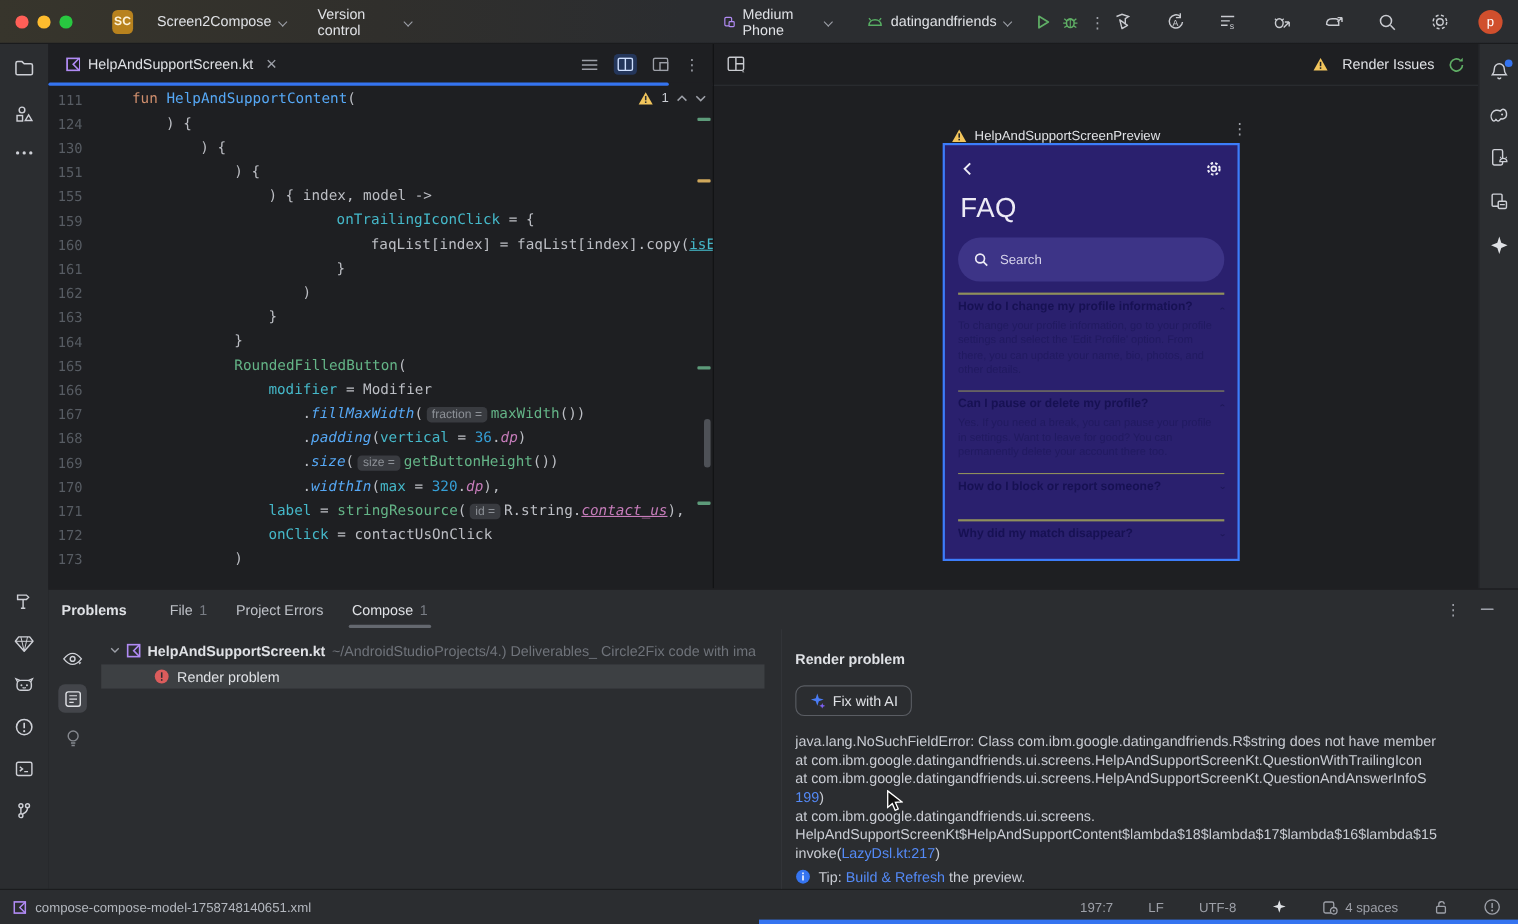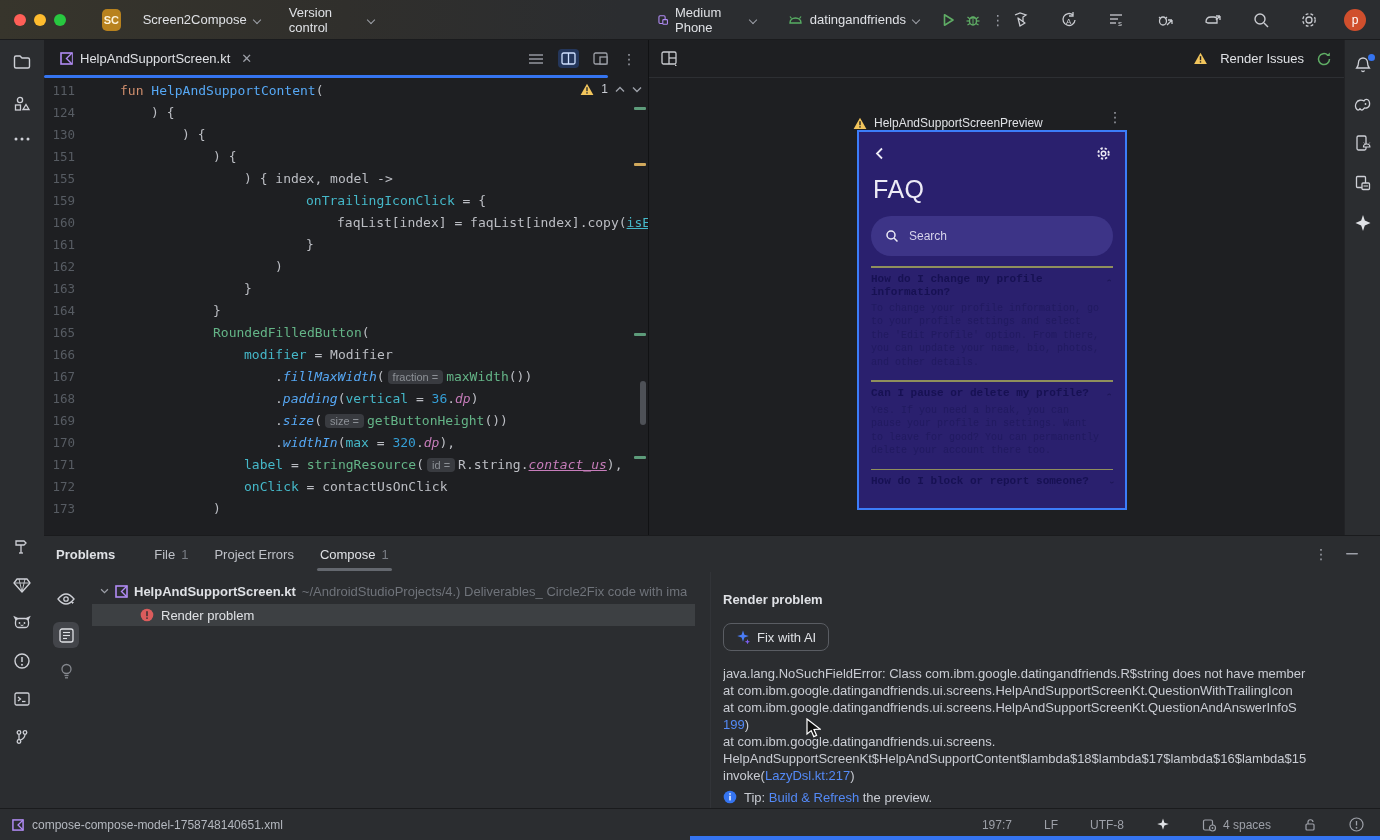--- a/index.html
+++ b/index.html
@@ -48,27 +48,27 @@
   .hint { background:#393b40; color:#8c9096; border-radius:4px; padding:1px 5px; font-size:11px; margin:0 3px; font-family:"Liberation Sans",sans-serif; }
   .inspect { position:absolute; top:4px; right:6px; display:flex; align-items:center; gap:7px; font-size:12px; color:#c9ccd3; font-family:"Liberation Sans",sans-serif; }
   .marker { position:absolute; right:2px; width:12px; height:2.5px; border-radius:1px; }
   .scroll-thumb { position:absolute; right:2px; width:6px; height:44px; background:#4e5157; border-radius:3px; }
 
   
   .preview-col { width:696px; display:flex; flex-direction:column; background:#1e1f22; border-left:1px solid #111214; }
   .pv-toolbar { height:38px; display:flex; align-items:center; padding:0 12px; border-bottom:1px solid #2d2f33; }
   .pv-toolbar .right { margin-left:auto; display:flex; align-items:center; gap:12px; font-size:13px; color:#dfe1e5; }
   .pv-canvas { position:relative; flex:1; }
-  .pv-label { position:absolute; top:38px; left:204px; display:flex; align-items:center; gap:7px; font-size:12px; color:#dfe1e5; }
+  .pv-label { position:absolute; top:38px; left:216px; display:flex; align-items:center; gap:7px; font-size:12px; color:#dfe1e5; }
   .pv-label .dots { position:absolute; left:255px; top:-2px; }
   .phone { position:absolute; left:208px; top:52px; width:270px; height:380px; background:#2a206e; border:2px solid #3c7dfa; overflow:hidden; }
   .ph-top { display:flex; justify-content:space-between; align-items:center; padding:14px 14px 0 16px; }
   .ph-title { font-size:25px; color:#edebf6; padding:14px 0 0 14px; letter-spacing:.5px; }
   .ph-search { margin:12px 12px 0 12px; height:40px; border-radius:21px; background:#3d3487; display:flex; align-items:center; gap:10px; padding:0 14px; color:#d6d3ea; font-size:12px; }
-  .faq-list { margin:10px 12px 0 12px;font-family:Liberation Mono, monospace; }
+  .faq-list { margin:10px 12px 0 12px; }
   .faq-div { height:1.5px; background:#8f8f5c; margin:0; }
   .faq-q { display:flex; justify-content:space-between; align-items:flex-start; padding-top:5px; font-size:11px; font-weight:bold; color:#171153; line-height:13px; }
   .faq-q .qchev { font-size:9px; color:#1d1757; transform:rotate(90deg); font-weight:bold; margin-top:1px; }
   .faq-q .qchev.up { transform:rotate(-90deg); }
   .faq-a { font-size:10px; color:#211a60; line-height:13.5px; padding:3px 10px 0 0; }
   .faq-item { padding-bottom:11px; }
   .faq-item.collapsed { padding-bottom:22px; }
 
   
   .rightbar { width:36px; background:#2b2d30; border-left:1px solid #222326; display:flex; flex-direction:column; align-items:center; gap:22px; padding-top:16px; }

